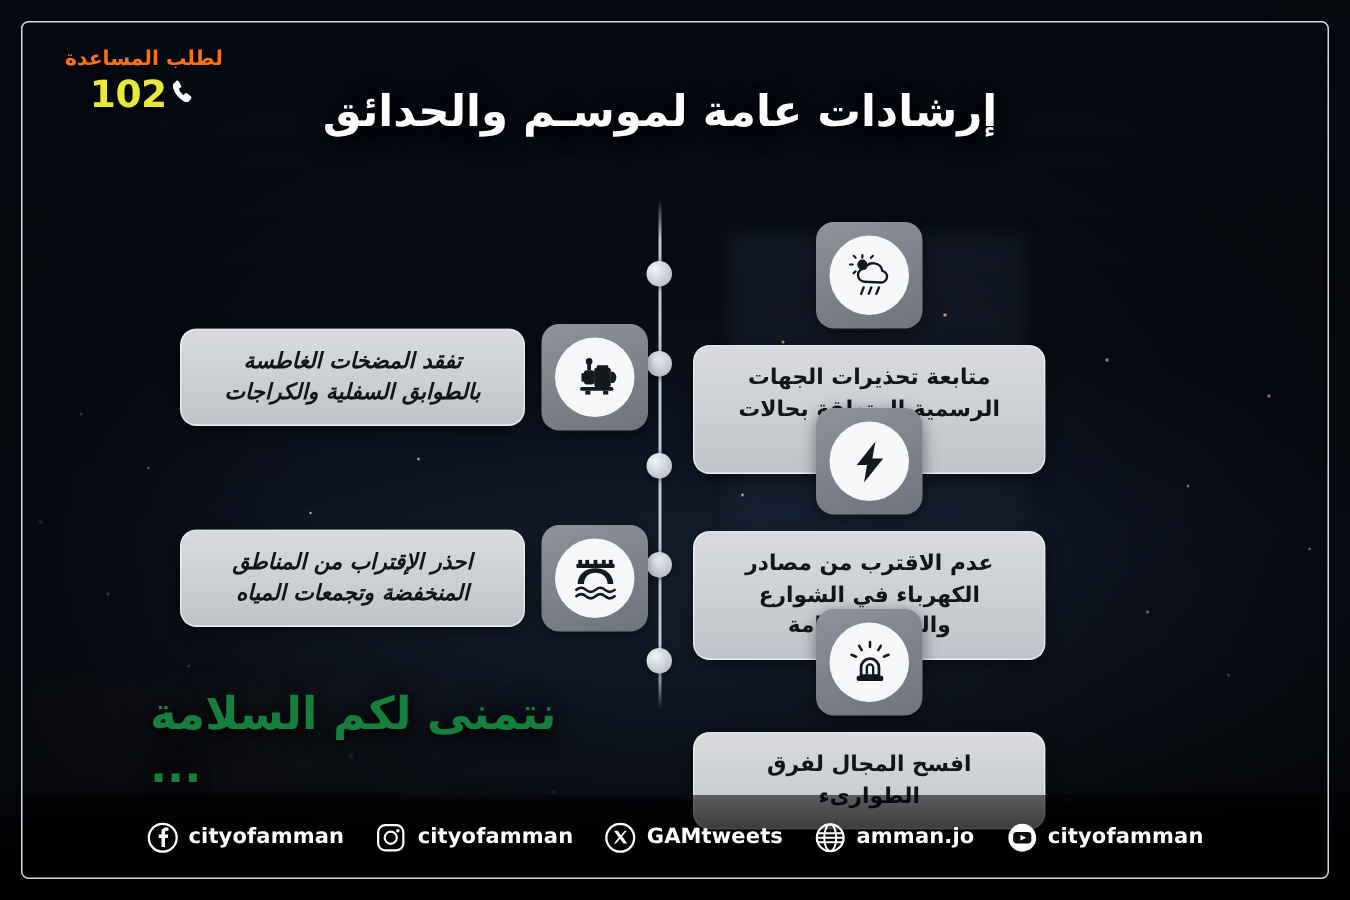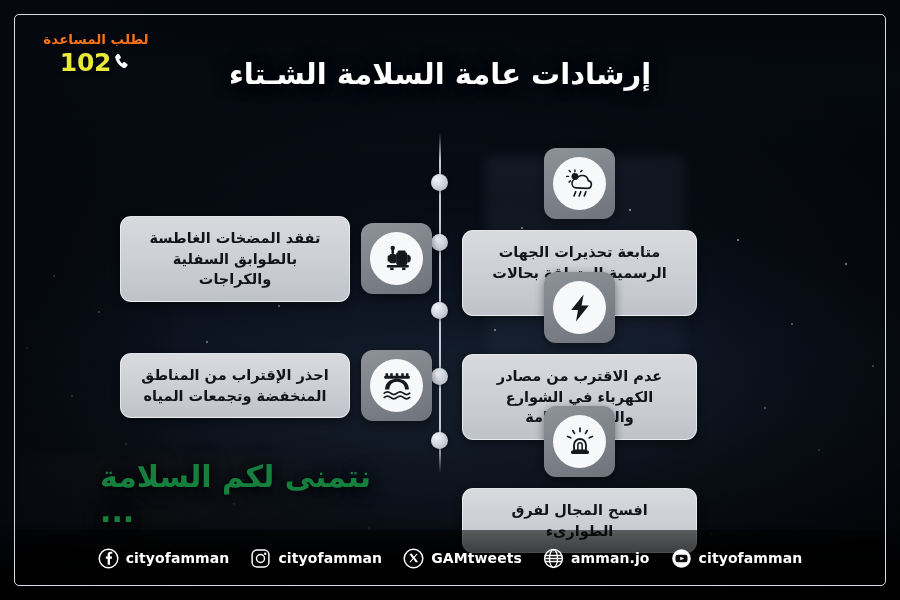--- a/index.html
+++ b/index.html
@@ -157,21 +157,21 @@
   }
   .dot{
     position:absolute;width:17px;height:17px;border-radius:50%;
     background:radial-gradient(circle at 35% 32%, #f2f4f8 0%, #c9ced8 55%, #aab0bc 100%);
     box-shadow:0 1px 4px rgba(0,0,0,.6);z-index:13;left:431px;
   }
 
   
   .tip{position:absolute;display:flex;align-items:center;gap:11px;z-index:15;}
   .tip.right{left:462px;flex-direction:column;}
-  .tip.left{right:468px;flex-direction:row-reverse;}
+  .tip.left{right:468px;flex-direction:row-reverse;font-style:italic;}
 
   .icon-tile{
     width:71px;height:71px;border-radius:12px;flex:none;
     background:linear-gradient(160deg,#8e9299 0%,#7e838b 50%,#6f747c 100%);
     display:flex;align-items:center;justify-content:center;
     box-shadow:0 3px 10px rgba(0,0,0,.45);
   }
   .icon-circle{
     width:53px;height:53px;border-radius:50%;background:#f7f8fa;
     display:flex;align-items:center;justify-content:center;
@@ -238,21 +238,21 @@
   <div class="helpline">
     <div class="helpline-label">لطلب المساعدة</div>
     <div class="helpline-row">
       <span class="helpline-num">102</span>
       <svg class="phone-icon" viewBox="0 0 24 24" aria-hidden="true">
         <path fill="#ffffff" d="M6.6 2.3c.7-.4 1.6-.2 2 .5l1.8 3c.4.7.2 1.6-.5 2l-1.3.8c.6 1.7 2.1 3.9 3.8 5.2l1-1.2c.5-.6 1.4-.7 2-.2l2.8 2.1c.6.5.7 1.4.2 2l-1.4 1.8c-.7.9-1.9 1.2-3 .8-2.3-.8-4.7-2.7-6.6-5C5.5 11.6 4.2 9 3.9 6.7c-.2-1.1.3-2.2 1.2-2.8l1.5-1.6z"></path>
       </svg>
     </div>
   </div>
 
-  <div class="main-title">إرشادات عامة السلامة الشـتاء</div>
+  <div class="main-title">إرشادات عامة لموسـم والحدائق</div>
 
 
   <div class="timeline"></div>
   <div class="dot" style="top:174px"></div>
   <div class="dot" style="top:234px"></div>
   <div class="dot" style="top:302px"></div>
   <div class="dot" style="top:368px"></div>
   <div class="dot" style="top:432px"></div>
 
   <div class="tip right" style="top:148px">

